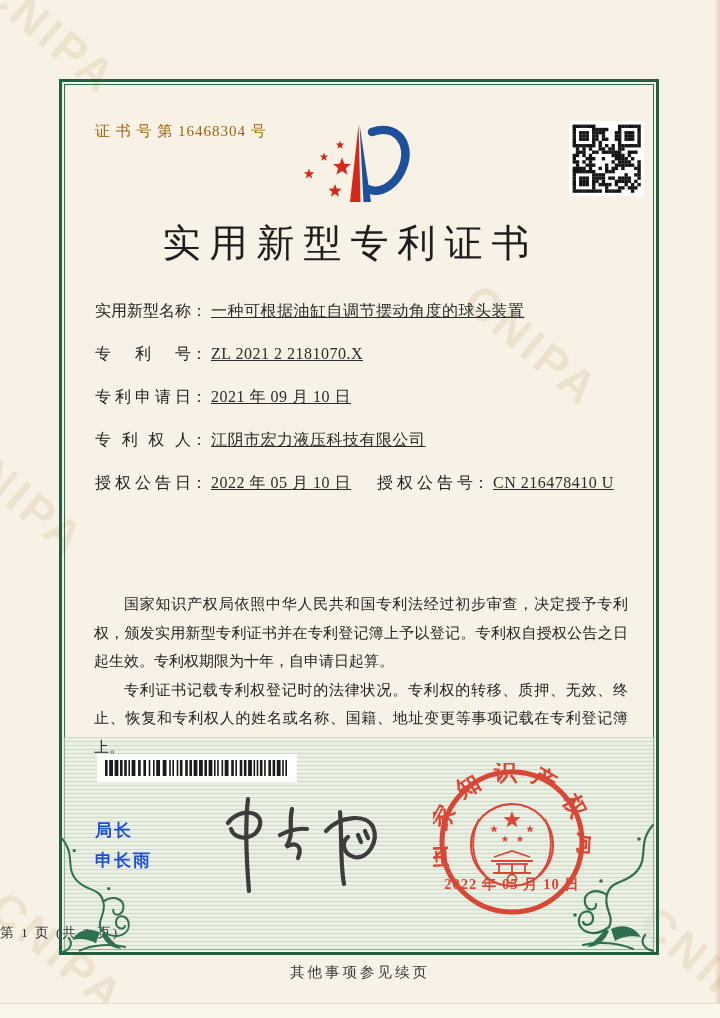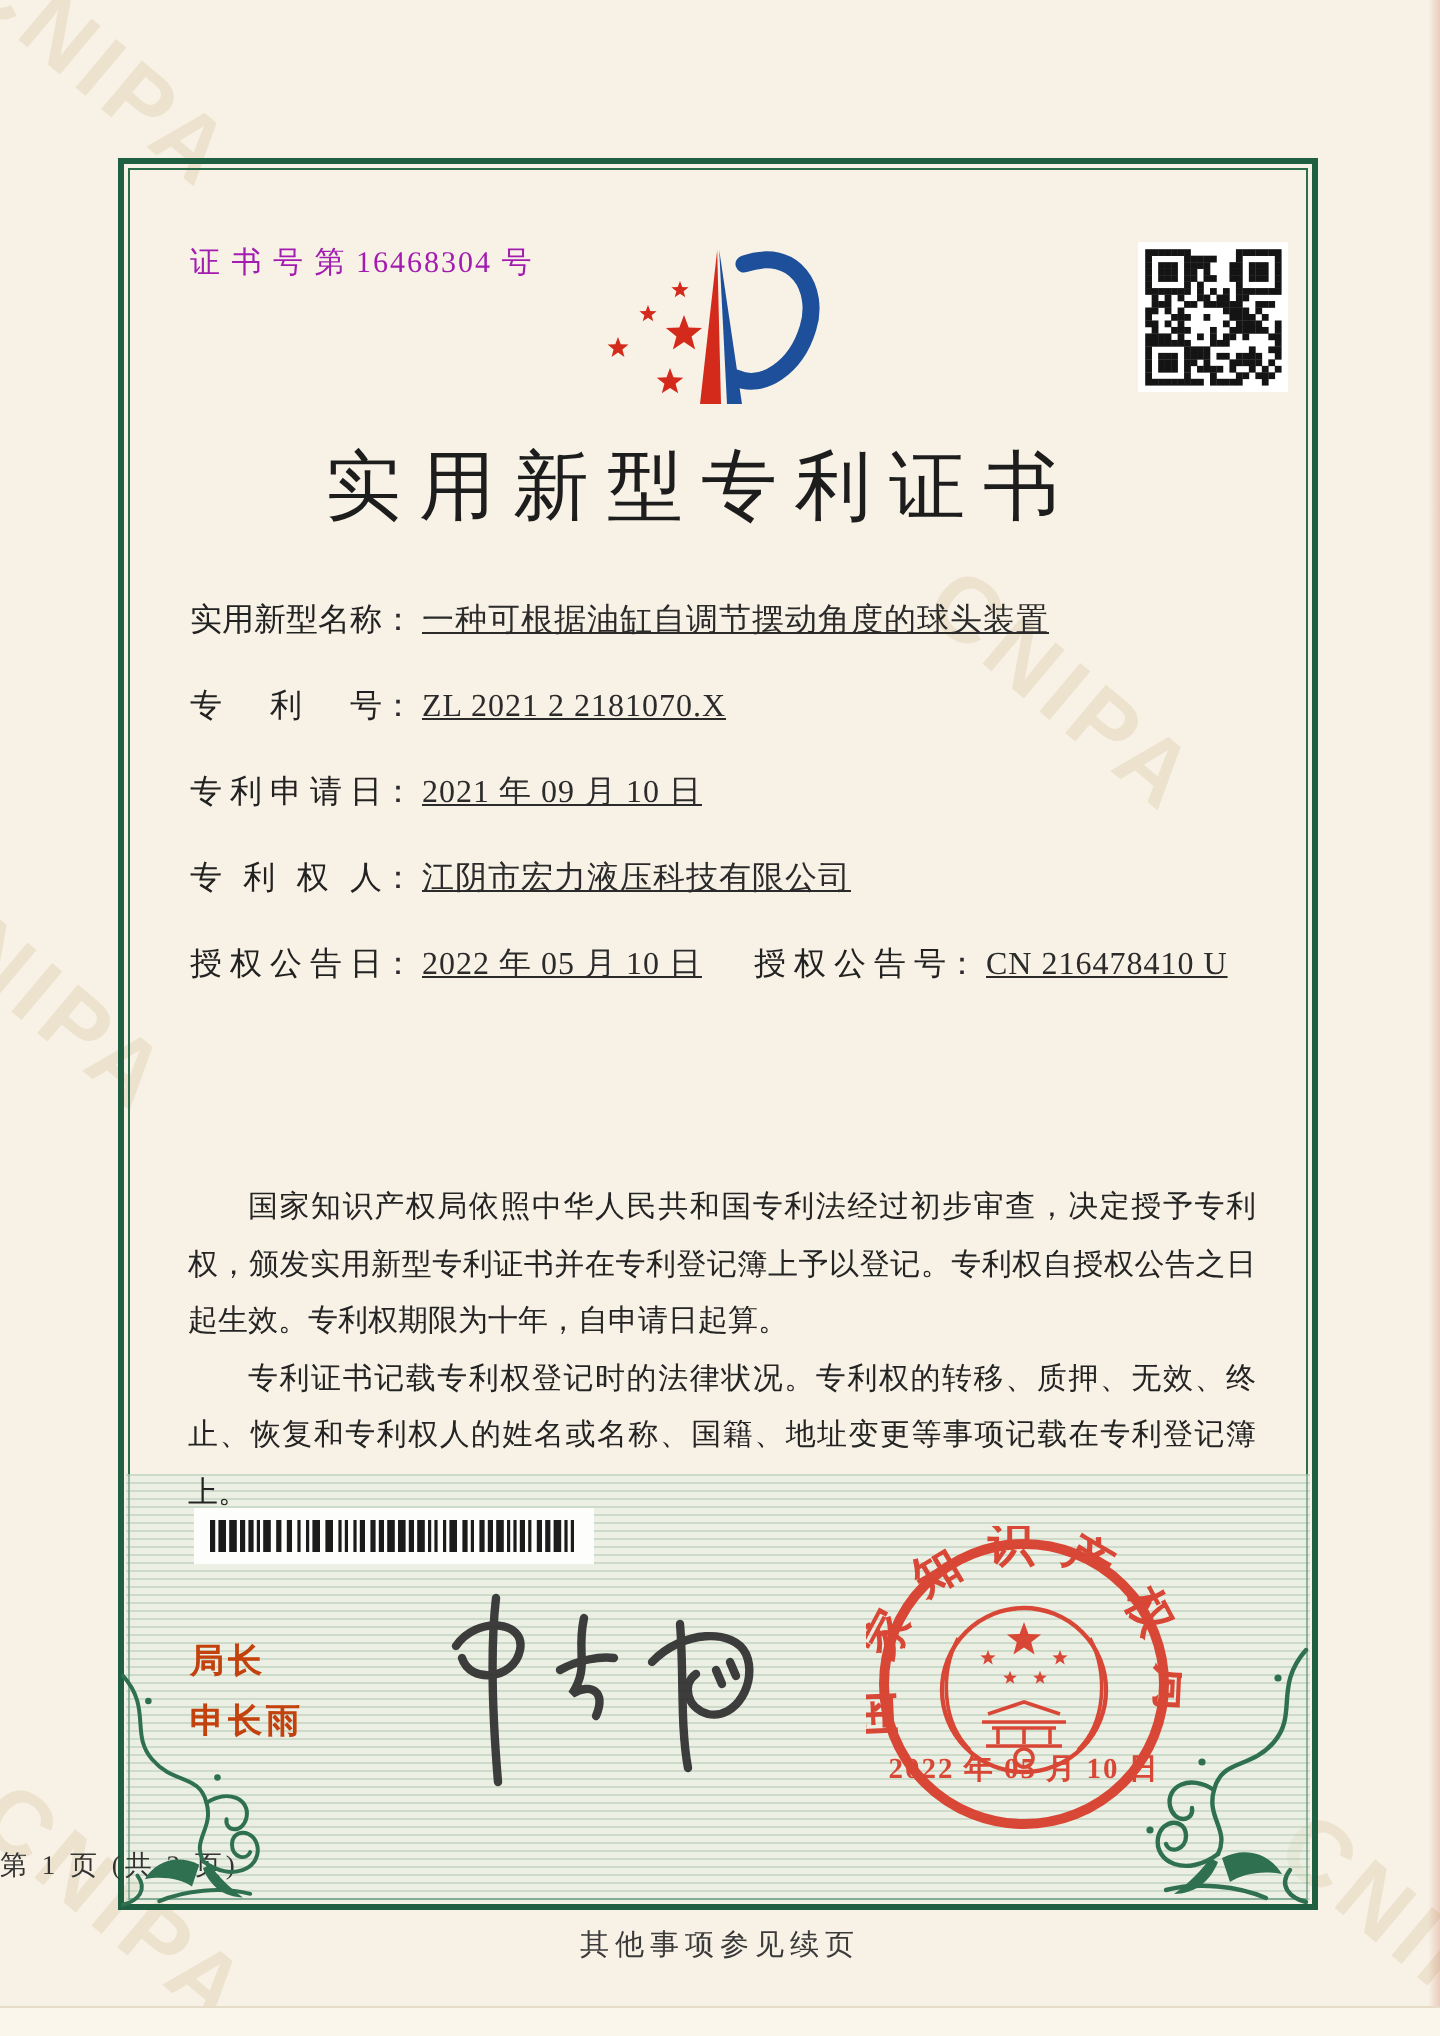--- a/index.html
+++ b/index.html
@@ -33,21 +33,21 @@
   .guilloche{
     position:absolute;left:1px;right:1px;bottom:1px;height:214px;
     background-color:rgba(226,236,224,.55);
     background-image:repeating-linear-gradient(
       to bottom, rgba(96,146,116,.22) 0px, rgba(96,146,116,.22) 1px,
       rgba(255,255,255,0) 1px, rgba(255,255,255,0) 4px);
   }
   
   .cert-no{
     position:absolute;left:95px;top:122px;z-index:2;
-    font-size:15px;letter-spacing:1px;color:#a21caf;
+    font-size:15px;letter-spacing:1px;color:#a16207;
   }
   .logo{position:absolute;left:295px;top:116px;z-index:2;}
   .qr{
     position:absolute;left:569px;top:121px;width:75px;height:75px;z-index:2;
     background:#fff;
   }
   .title{
     position:absolute;left:0;top:218px;width:692px;z-index:2;
     text-align:center;font-size:38px;font-weight:400;
     letter-spacing:9px;padding-left:9px;box-sizing:border-box;color:#1d1d1d;
@@ -71,21 +71,21 @@
   
   .barcode-box{
     position:absolute;left:97px;top:754px;width:200px;height:28px;
     background:#fdfdfb;z-index:2;
   }
   .barcode-box svg{position:absolute;left:8px;top:6px;}
   
   .signer{
     position:absolute;left:95px;z-index:2;
     font-family:"Liberation Sans","DejaVu Sans",sans-serif;
-    font-size:17px;font-weight:600;color:#c2410c;letter-spacing:2px;
+    font-size:17px;font-weight:600;color:#1d4ed8;letter-spacing:2px;
   }
   .signer-title{top:819px;}
   .signer-name{top:849px;}
   .signature{position:absolute;left:208px;top:783px;z-index:2;}
   
   .seal{position:absolute;left:433px;top:763px;z-index:3;opacity:.92;}
   
   .page-num{
     position:absolute;left:0;top:924px;width:720px;text-align:left;z-index:2;
     font-size:13.5px;color:#333;letter-spacing:2px;

